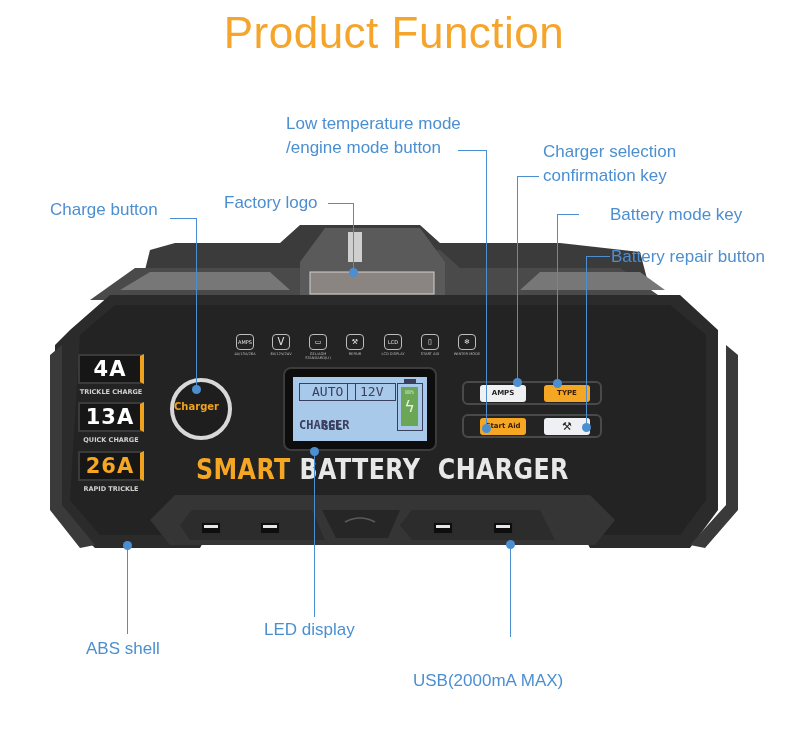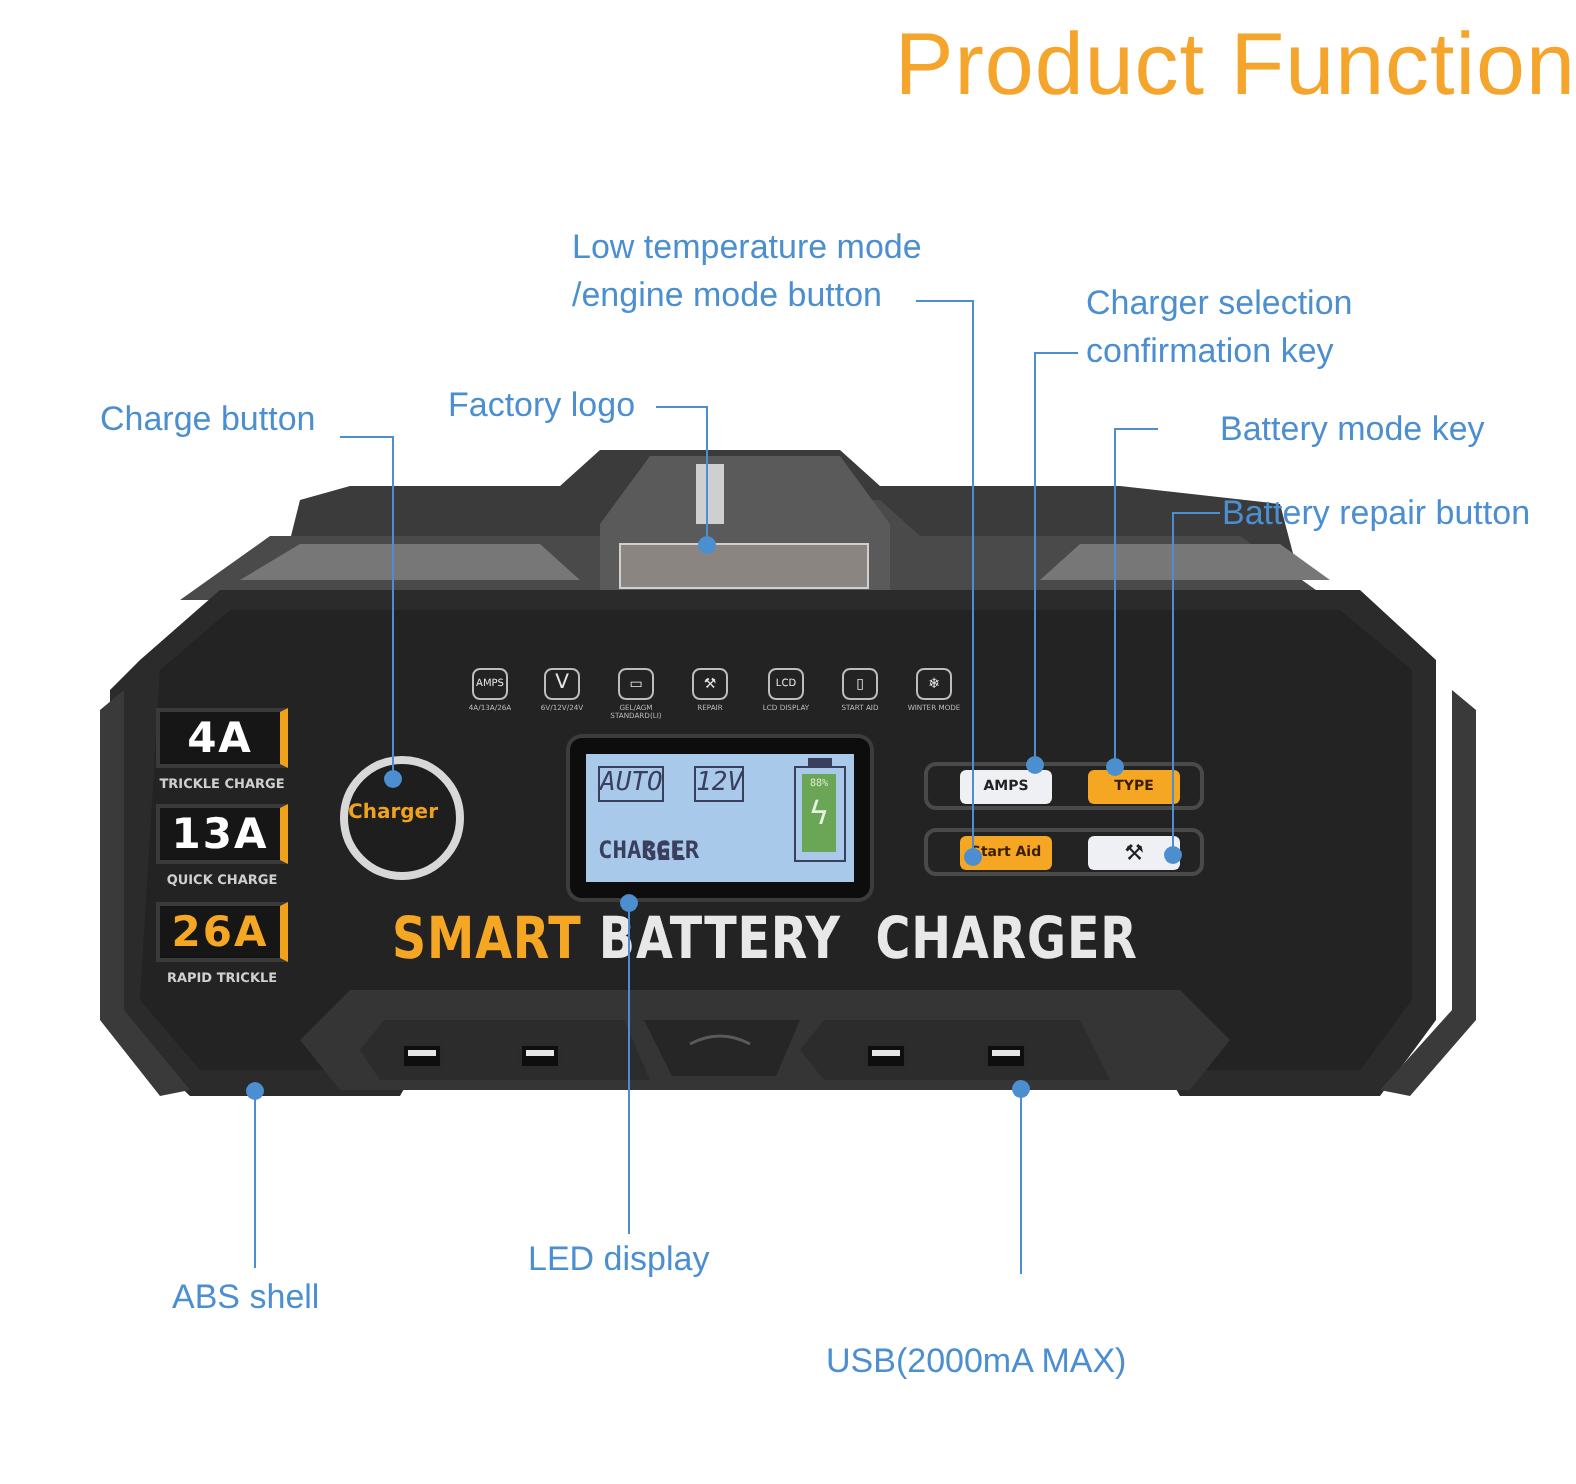--- a/index.html
+++ b/index.html
@@ -1,20 +1,20 @@
 <!DOCTYPE html>
 <html><head>
 <meta charset="utf-8">
 <style>
   * { box-sizing: border-box; margin: 0; padding: 0; }
   html, body { width: 788px; height: 742px; background: #ffffff; overflow: hidden; }
   body { position: relative; font-family: "Liberation Sans", sans-serif; }
 
   .title {
-    position: absolute; left: 0; top: 8px; width: 788px; text-align: right;
+    position: absolute; left: 0; top: 8px; width: 788px; text-align: center;
     font-size: 44px; color: #f5a52c; letter-spacing: 0.5px;
   }
 
   .label {
     position: absolute; color: #4c8fd1; font-size: 17px; line-height: 24px; white-space: nowrap;
   }
   .line { position: absolute; background: #4c8fd1; }
   .dot { position: absolute; width: 9px; height: 9px; border-radius: 50%; background: #4c8fd1; }
 
   
@@ -54,21 +54,21 @@
 
   .lcd-frame {
     position: absolute; left: 283px; top: 367px; width: 154px; height: 84px;
     background: #0d0d0d; border-radius: 8px; border: 2px solid #3c3c3c;
   }
   .lcd {
     position: absolute; left: 8px; top: 8px; width: 134px; height: 64px; background: #a9c9ea;
     font-family: "DejaVu Sans Mono", monospace; color: #3a3f5e;
   }
   .lcd .tag {
-    position: absolute; top: 6px; height: 18px; border: 1.5px solid #3a3f5e; font-size: 13px; line-height: 15px; padding: 0 0; font-style: italic;
+    position: absolute; top: 6px; height: 18px; border: 1.5px solid #3a3f5e; font-size: 13px; line-height: 15px; padding: 0 12px;
   }
   .lcd .line1 { position: absolute; left: 6px; top: 42px; font-size: 12px; font-weight: bold; margin-left: 22px; }
   .lcd .line2 { position: absolute; left: 6px; top: 41px; font-size: 12px; font-weight: bold; }
   .lcd .batt {
     position: absolute; left: 104px; top: 6px; width: 26px; height: 48px; border: 1.5px solid #3a3f5e; background: #a9c9ea;
   }
   .lcd .batt-cap { position: absolute; left: 111px; top: 2px; width: 12px; height: 5px; background: #3a3f5e; }
   .lcd .batt-fill { position: absolute; left: 3px; top: 3px; width: 17px; height: 39px; background: #6aa655; }
   .lcd .batt-pct { position: absolute; left: 0; top: 2px; width: 17px; text-align: center; font-size: 5px; color: #d9ecd2; }
   .lcd .batt-bolt { position: absolute; left: 2px; top: 10px; width: 13px; text-align: center; font-size: 16px; color: #e8f2e4; }

